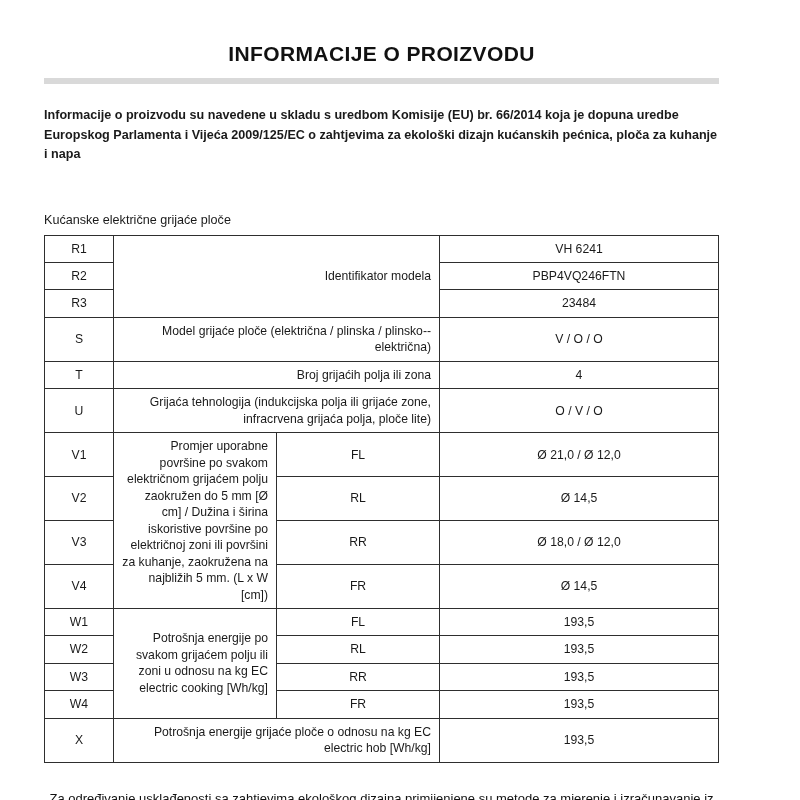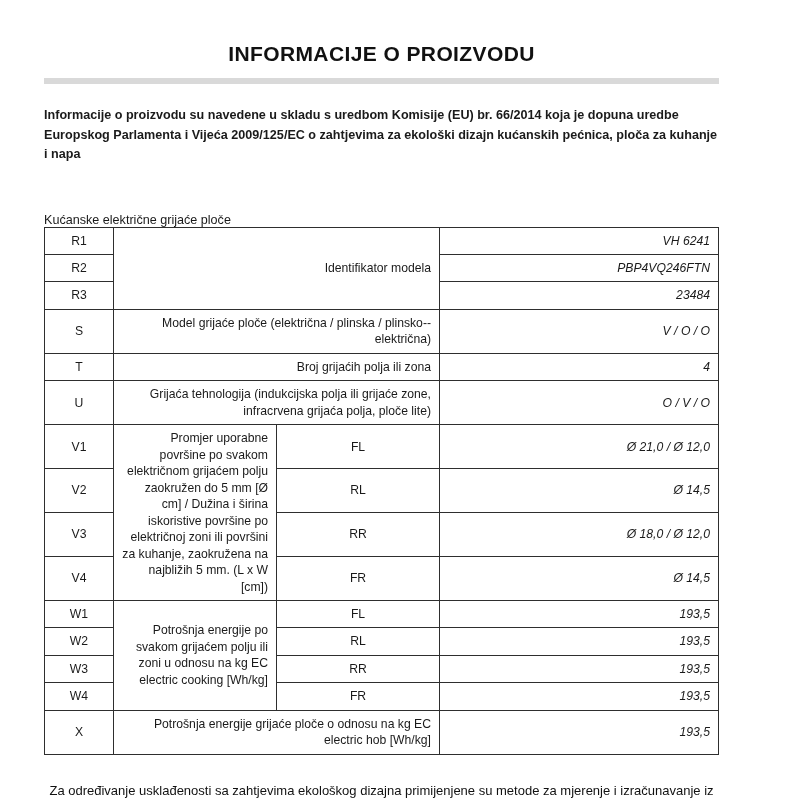--- a/index.html
+++ b/index.html
@@ -43,20 +43,21 @@
     color: #1a1a1a;
     text-align: left;
     font-weight: bold;
   }
   .section-label {
     margin-top: 48px;
     font-size: 12.6px;
     color: #1a1a1a;
   }
   table.spec {
+    margin-top: 8px;
     border-collapse: collapse;
     width: 100%;
     table-layout: fixed;
   }
   table.spec td {
     border: 1px solid #2e2e2e;
     font-size: 12.2px;
     padding: 5px 8px;
     vertical-align: middle;
     line-height: 1.35;
@@ -69,22 +70,21 @@
   td.desc {
     text-align: right;
   }
   td.sub {
     width: 52px;
     text-align: center;
     white-space: nowrap;
   }
   td.val {
     width: 262px;
-    text-align: right;
-    font-style: italic;
+    text-align: center;
   }
   .row-h {
     height: 26px;
   }
   .footer-note {
     margin-top: 26px;
     font-size: 13px;
     font-weight: normal;
     line-height: 1.5;
     color: #111;

